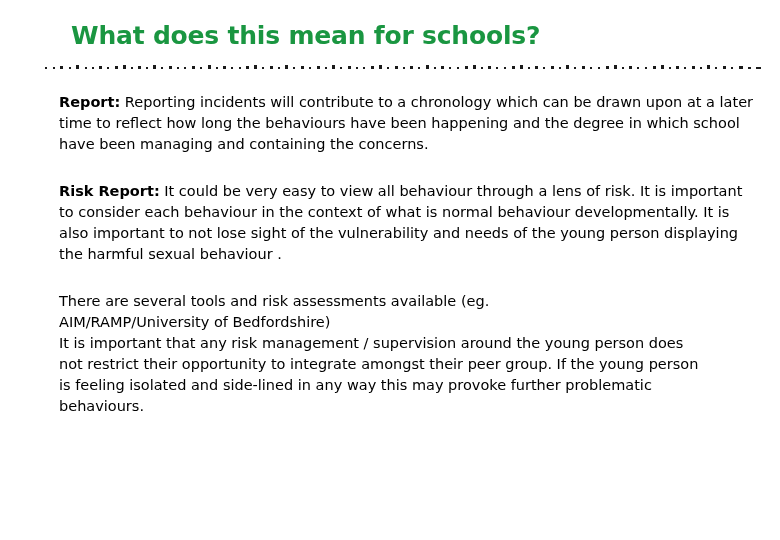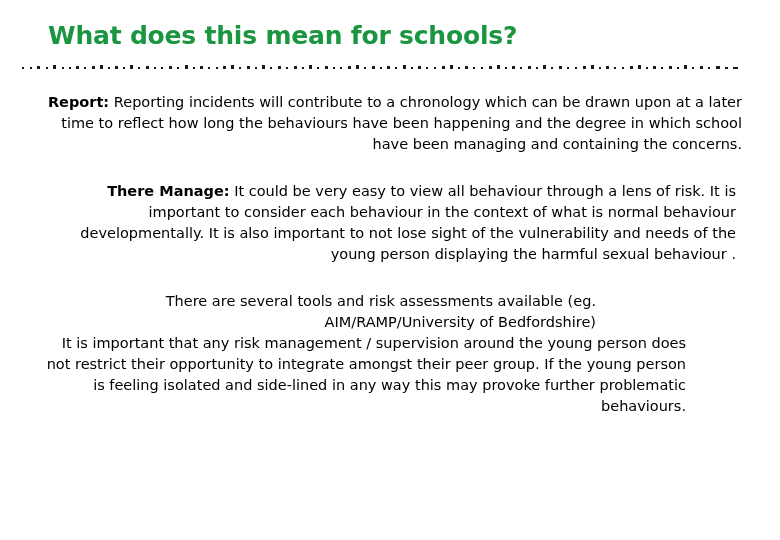--- a/index.html
+++ b/index.html
@@ -12,20 +12,21 @@
     background: #ffffff;
     font-family: "DejaVu Sans", sans-serif;
     overflow: hidden;
   }
   .slide {
     position: relative;
     width: 676px;
     height: 540px;
     background: #ffffff;
     box-sizing: border-box;
+    margin-left: 23px;
   }
 
   
   .slide-title {
     position: absolute;
     left: 48px;
     top: 20px;
     width: 700px;
     font-family: "DejaVu Sans", sans-serif;
     font-size: 25px;
@@ -55,21 +56,21 @@
     left: 36px;
     top: 92px;
     width: 712px;
   }
   .para {
     font-family: "DejaVu Sans", sans-serif;
     font-size: 14.5px;
     line-height: 21px;
     color: #000000;
     margin: 0;
-    text-align: right;
+    text-align: left;
   }
   .para .lead {
     font-weight: bold;
   }
   .p1 { margin-bottom: 26px; }
   .p2 { margin-bottom: 26px; }
   .p3 { margin-bottom: 26px; }
   .p4 { margin-bottom: 0; }
 
   
@@ -184,21 +185,21 @@
     </svg>
   </div>
 
   <div class="body-block">
 
     <p class="para p1">
       <span class="lead">Report:</span><span> Reporting incidents will contribute to a chronology which can be drawn upon at a later time to reflect how long the behaviours have been happening and the degree in which school have been managing and containing the concerns.</span>
     </p>
 
     <p class="para p2">
-      <span class="lead">There Manage:</span><span> It could be very easy to view all behaviour through a lens of risk. It is important to consider each behaviour in the context of what is normal behaviour developmentally. It is also important to not lose sight of the vulnerability and needs of the young person displaying the harmful sexual behaviour .</span>
+      <span class="lead">Risk Report:</span><span> It could be very easy to view all behaviour through a lens of risk. It is important to consider each behaviour in the context of what is normal behaviour developmentally. It is also important to not lose sight of the vulnerability and needs of the young person displaying the harmful sexual behaviour .</span>
     </p>
 
     <p class="para p4">
       <span>There are several tools and risk assessments available (eg. AIM/RAMP/University of Bedfordshire)</span>
     </p>
 
     <p class="para p3">
       <span>It is important that any risk management / supervision around the young person does not restrict their opportunity to integrate amongst their peer group.  If the young person is feeling isolated and side-lined in any way this may provoke further problematic behaviours.</span>
     </p>
 

